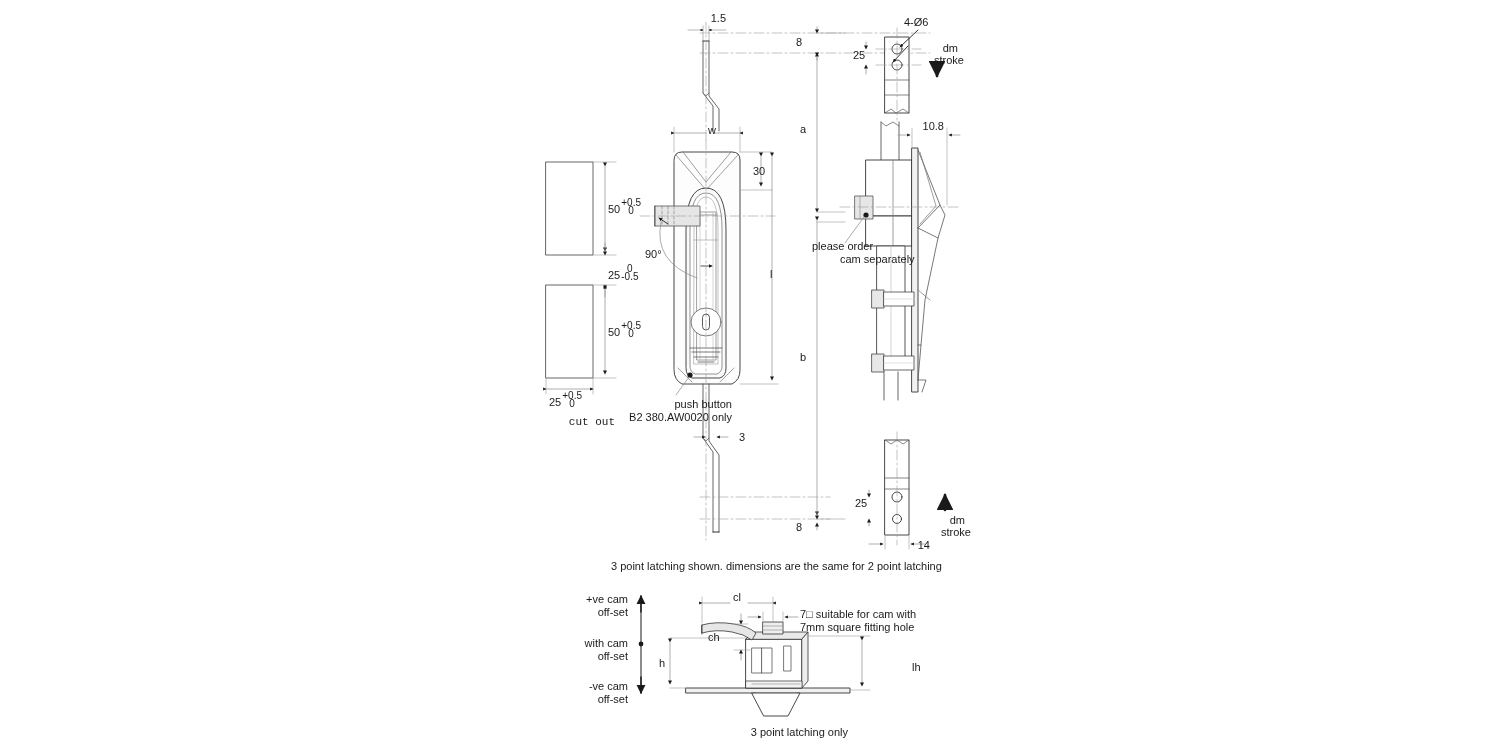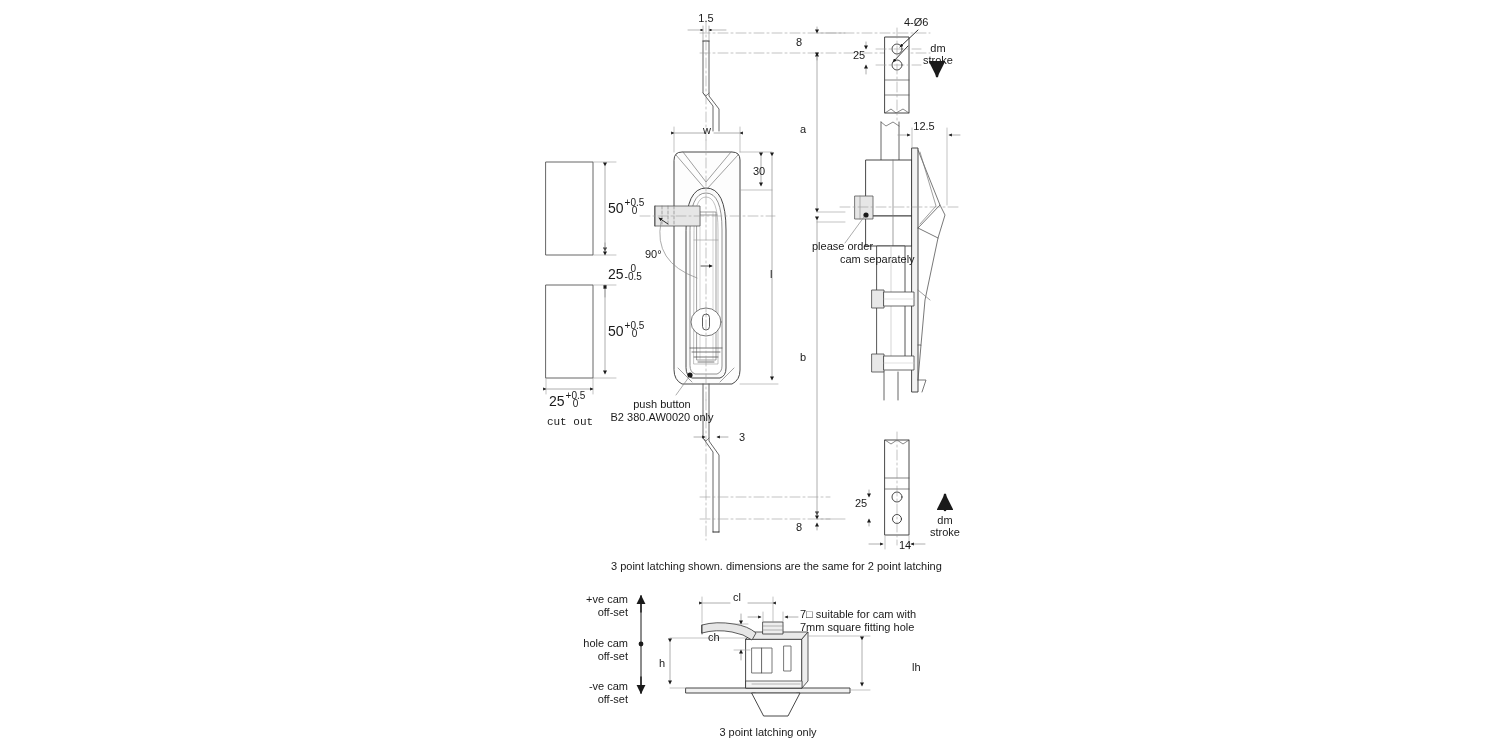--- a/index.html
+++ b/index.html
@@ -1,24 +1,24 @@
 <!DOCTYPE html>
 <html><head>
 <meta charset="utf-8">
 <style>
   html,body{margin:0;padding:0;background:#ffffff;}
   body{width:1500px;height:750px;overflow:hidden;
        font-family:"Liberation Sans","DejaVu Sans",sans-serif;color:#1a1a1a;}
   #stage{position:relative;width:1500px;height:750px;background:#fff;}
   svg.drawing{position:absolute;left:0;top:0;width:1500px;height:750px;}
   .lbl{position:absolute;font-size:11px;line-height:13px;color:#1a1a1a;white-space:nowrap;}
-  .lbl.c{text-align:center;}
+  .lbl.c{text-align:right;}
   .lbl.r{text-align:right;}
   .tol{position:absolute;font-size:11px;line-height:12px;white-space:nowrap;}
-  .tol .base{font-size:14px;}
+  .tol .base{font-size:11px;}
   .tol .fr{display:inline-block;vertical-align:-1px;font-size:10px;line-height:7.5px;
            text-align:center;margin-left:1px;}
   .tol .fr span{display:block;}
 </style>
 </head>
 <body>
 
 <div id="stage">
 
   <svg class="drawing" viewBox="0 0 1500 750">
@@ -420,32 +420,32 @@
   <div class="lbl" style="left:796px;top:521px;">8</div>
 
   <div class="lbl" style="left:812px;top:240px;">please order</div>
   <div class="lbl" style="left:840px;top:253px;">cam separately</div>
 
   <div class="lbl" style="left:904px;top:16px;">4-Ø6</div>
   <div class="lbl" style="left:853px;top:49px;">25</div>
   <div class="lbl c" style="left:918px;top:42px;width:40px;">dm</div>
   <div class="lbl c" style="left:912px;top:54px;width:52px;">stroke</div>
 
-  <div class="lbl c" style="left:904px;top:120px;width:40px;">12.5</div>
+  <div class="lbl c" style="left:904px;top:120px;width:40px;">10.8</div>
 
   <div class="lbl" style="left:855px;top:497px;">25</div>
   <div class="lbl c" style="left:880px;top:539px;width:50px;">14</div>
   <div class="lbl c" style="left:925px;top:514px;width:40px;">dm</div>
   <div class="lbl c" style="left:919px;top:526px;width:52px;">stroke</div>
 
   <div class="lbl" style="left:611px;top:560px;">3 point latching shown. dimensions are the same for 2 point latching</div>
 
   <div class="lbl r" style="left:546px;top:593px;width:82px;">+ve cam</div>
   <div class="lbl r" style="left:546px;top:606px;width:82px;">off-set</div>
-  <div class="lbl r" style="left:546px;top:637px;width:82px;">hole cam</div>
+  <div class="lbl r" style="left:546px;top:637px;width:82px;">with cam</div>
   <div class="lbl r" style="left:546px;top:650px;width:82px;">off-set</div>
   <div class="lbl r" style="left:546px;top:680px;width:82px;">-ve cam</div>
   <div class="lbl r" style="left:546px;top:693px;width:82px;">off-set</div>
 
   <div class="lbl" style="left:733px;top:591px;">cl</div>
   <div class="lbl" style="left:708px;top:631px;">ch</div>
   <div class="lbl" style="left:659px;top:657px;">h</div>
   <div class="lbl" style="left:912px;top:661px;">lh</div>
 
   <div class="lbl" style="left:800px;top:608px;">7□ suitable for cam with</div>

